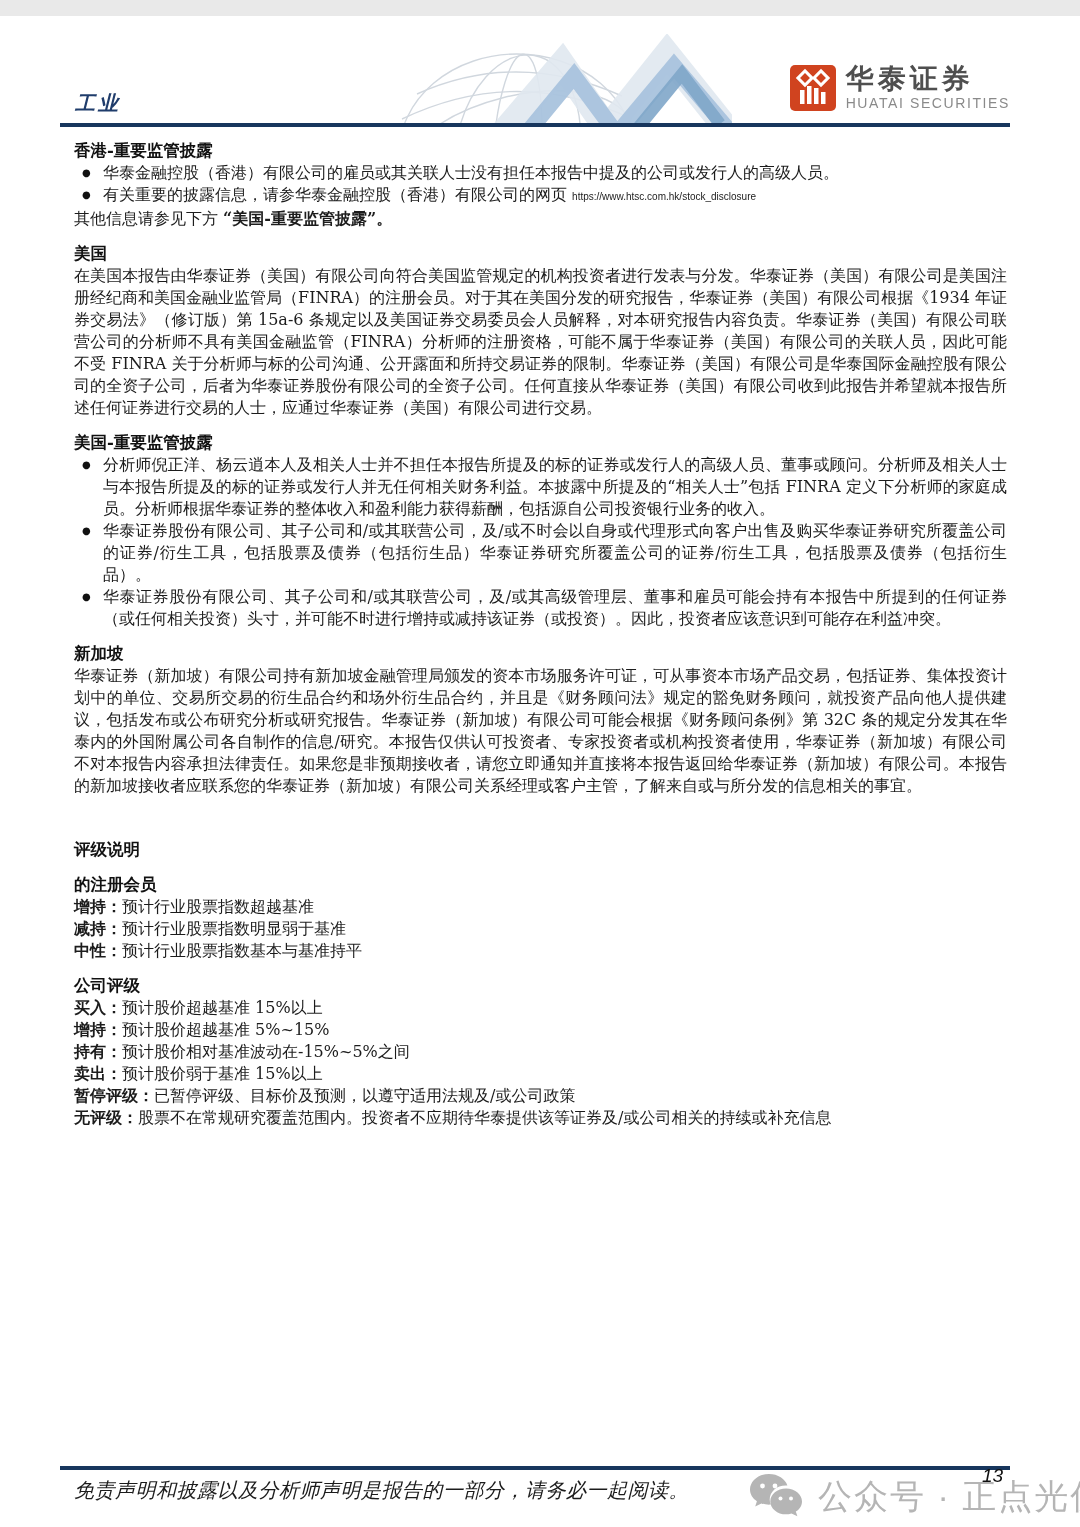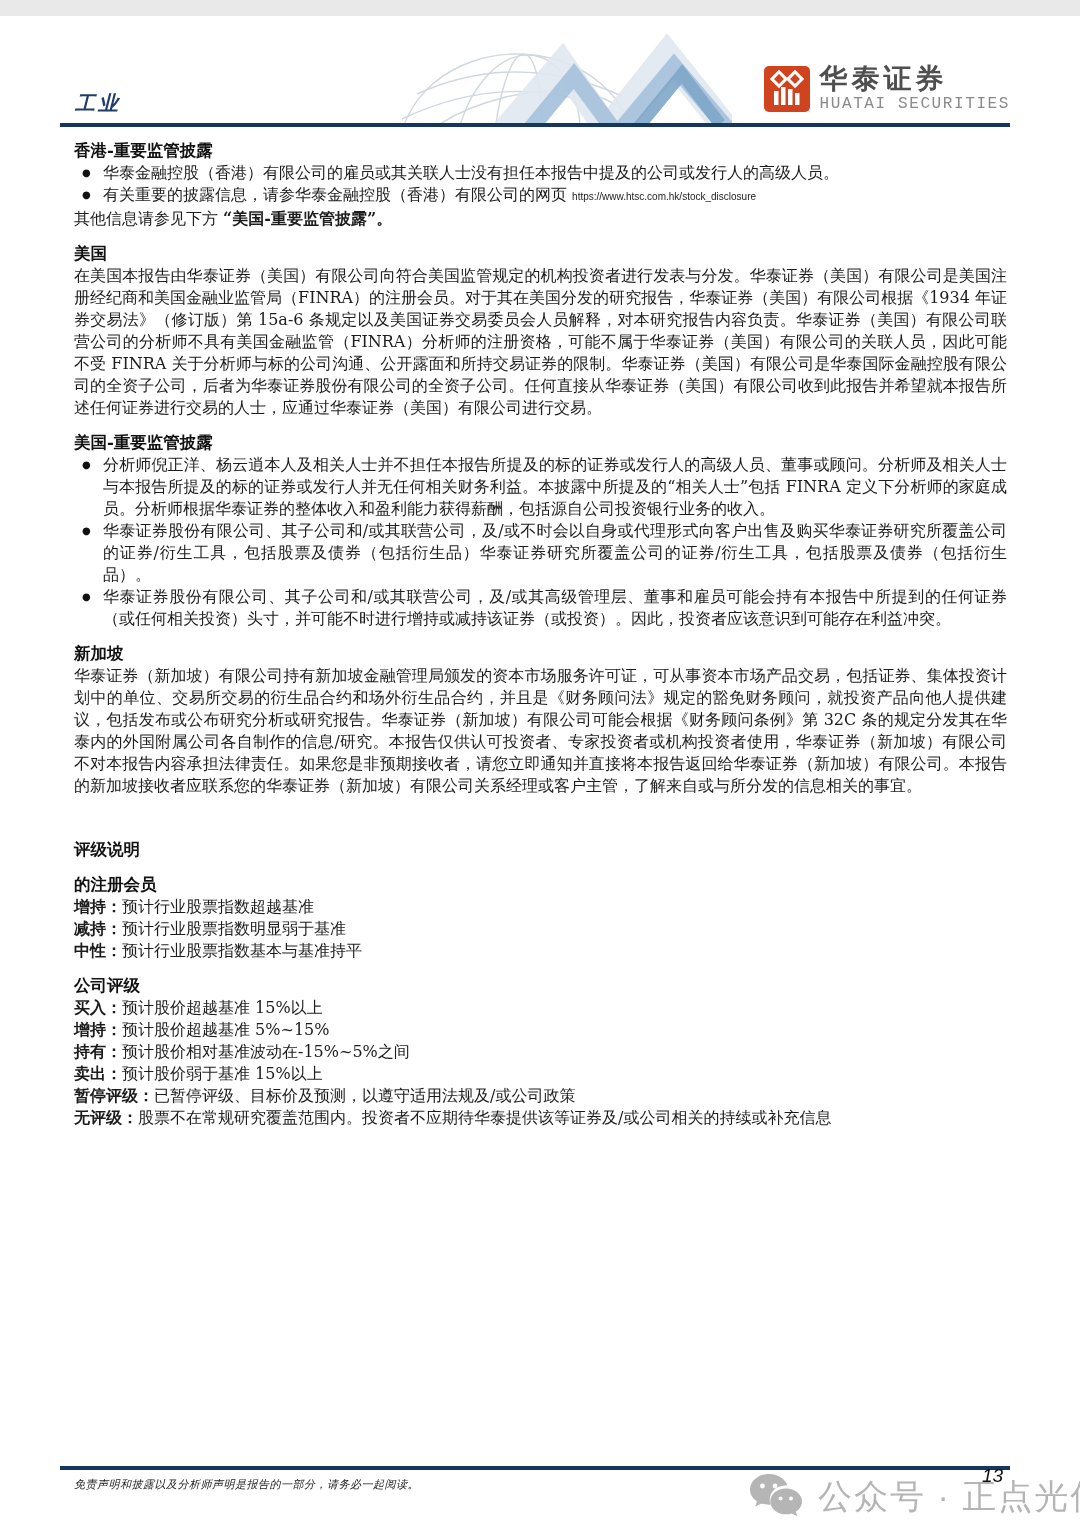--- a/index.html
+++ b/index.html
@@ -18,22 +18,22 @@
   }
   .globe-art { position:absolute; left:382px; top:18px; width:350px; height:90px; }
   .logo { position:absolute; right:70px; top:48px; display:flex; align-items:center; gap:10px; }
   .logo-icon { width:46px; height:46px; flex:0 0 auto; }
   .logo-text { display:flex; flex-direction:column; justify-content:center; }
   .logo-title {
     font-family:"Liberation Sans", sans-serif;
     font-size:28px; font-weight:bold; color:#4f4f4f; letter-spacing:4px; line-height:30px;
   }
   .logo-sub {
-    font-family:Liberation Mono, monospace;
-    font-size:16px; color:#8a8a8a; letter-spacing:1.6px; margin-top:1px;
+    font-family:Liberation Sans, sans-serif;
+    font-size:14px; color:#8a8a8a; letter-spacing:1.6px; margin-top:1px;
   }
   .rule { position:absolute; left:60px; width:950px; height:4px; background:#17365d; }
   .rule-header { top:107px; }
   .rule-footer { top:1450px; }
 
   
   .main { position:absolute; top:124px; left:74px; width:933px; font-size:16px; line-height:22px; }
   .sec { margin:0 0 13px 0; }
   .sec-gap-lg { margin-top:42px; }
   h2.sec-heading { margin:0; font-size:16.5px; line-height:22px; font-weight:bold; color:#111; }
@@ -45,21 +45,21 @@
   }
   .cont-line { margin:0; text-align:justify; }
   .bold { font-weight:bold; }
   .url { font-family:"Liberation Sans", sans-serif; font-size:10px; }
   .rating-line { margin:0; text-align:justify; }
   .rating-line .term { font-weight:bold; }
 
   
   .footer-disclaimer {
     position:absolute; top:1461px; left:74px;
-    font-size:11px; font-style:italic; color:#1c1c1c; letter-spacing:0.5px;
+    font-size:20px; font-style:italic; color:#1c1c1c; letter-spacing:0.5px;
   }
   .page-number {
     position:absolute; top:1449px; left:982px;
     font-family:"Liberation Sans", sans-serif;
     font-size:19px; color:#101010; z-index:5;font-style:italic;
   }
   .watermark {
     position:absolute; top:1456px; left:748px; z-index:2;
     display:flex; align-items:center; gap:12px; color:#b5b5b5;
     font-family:"Liberation Sans", sans-serif;

